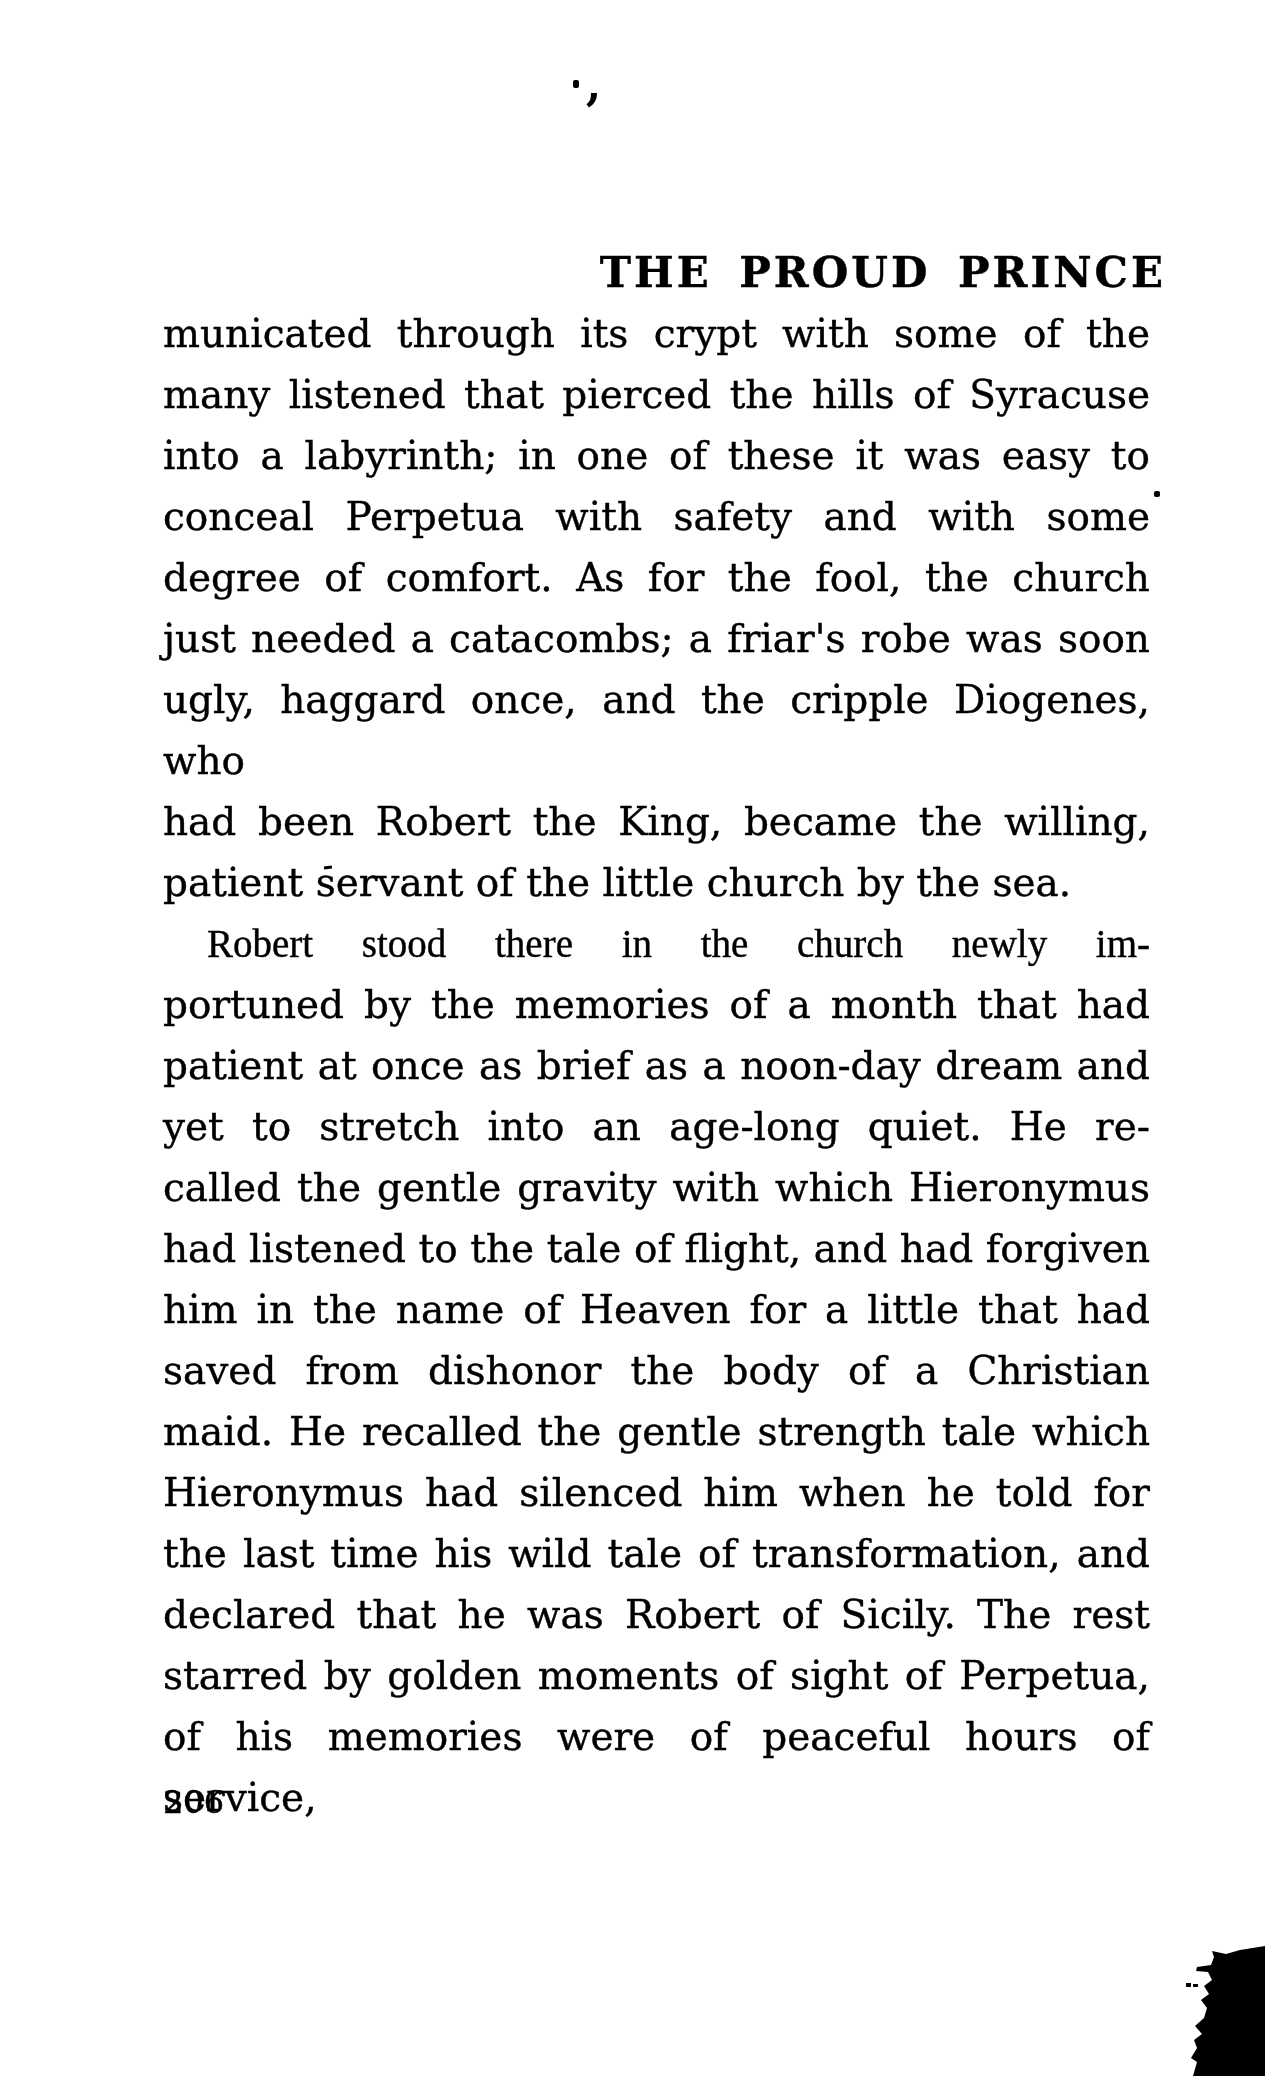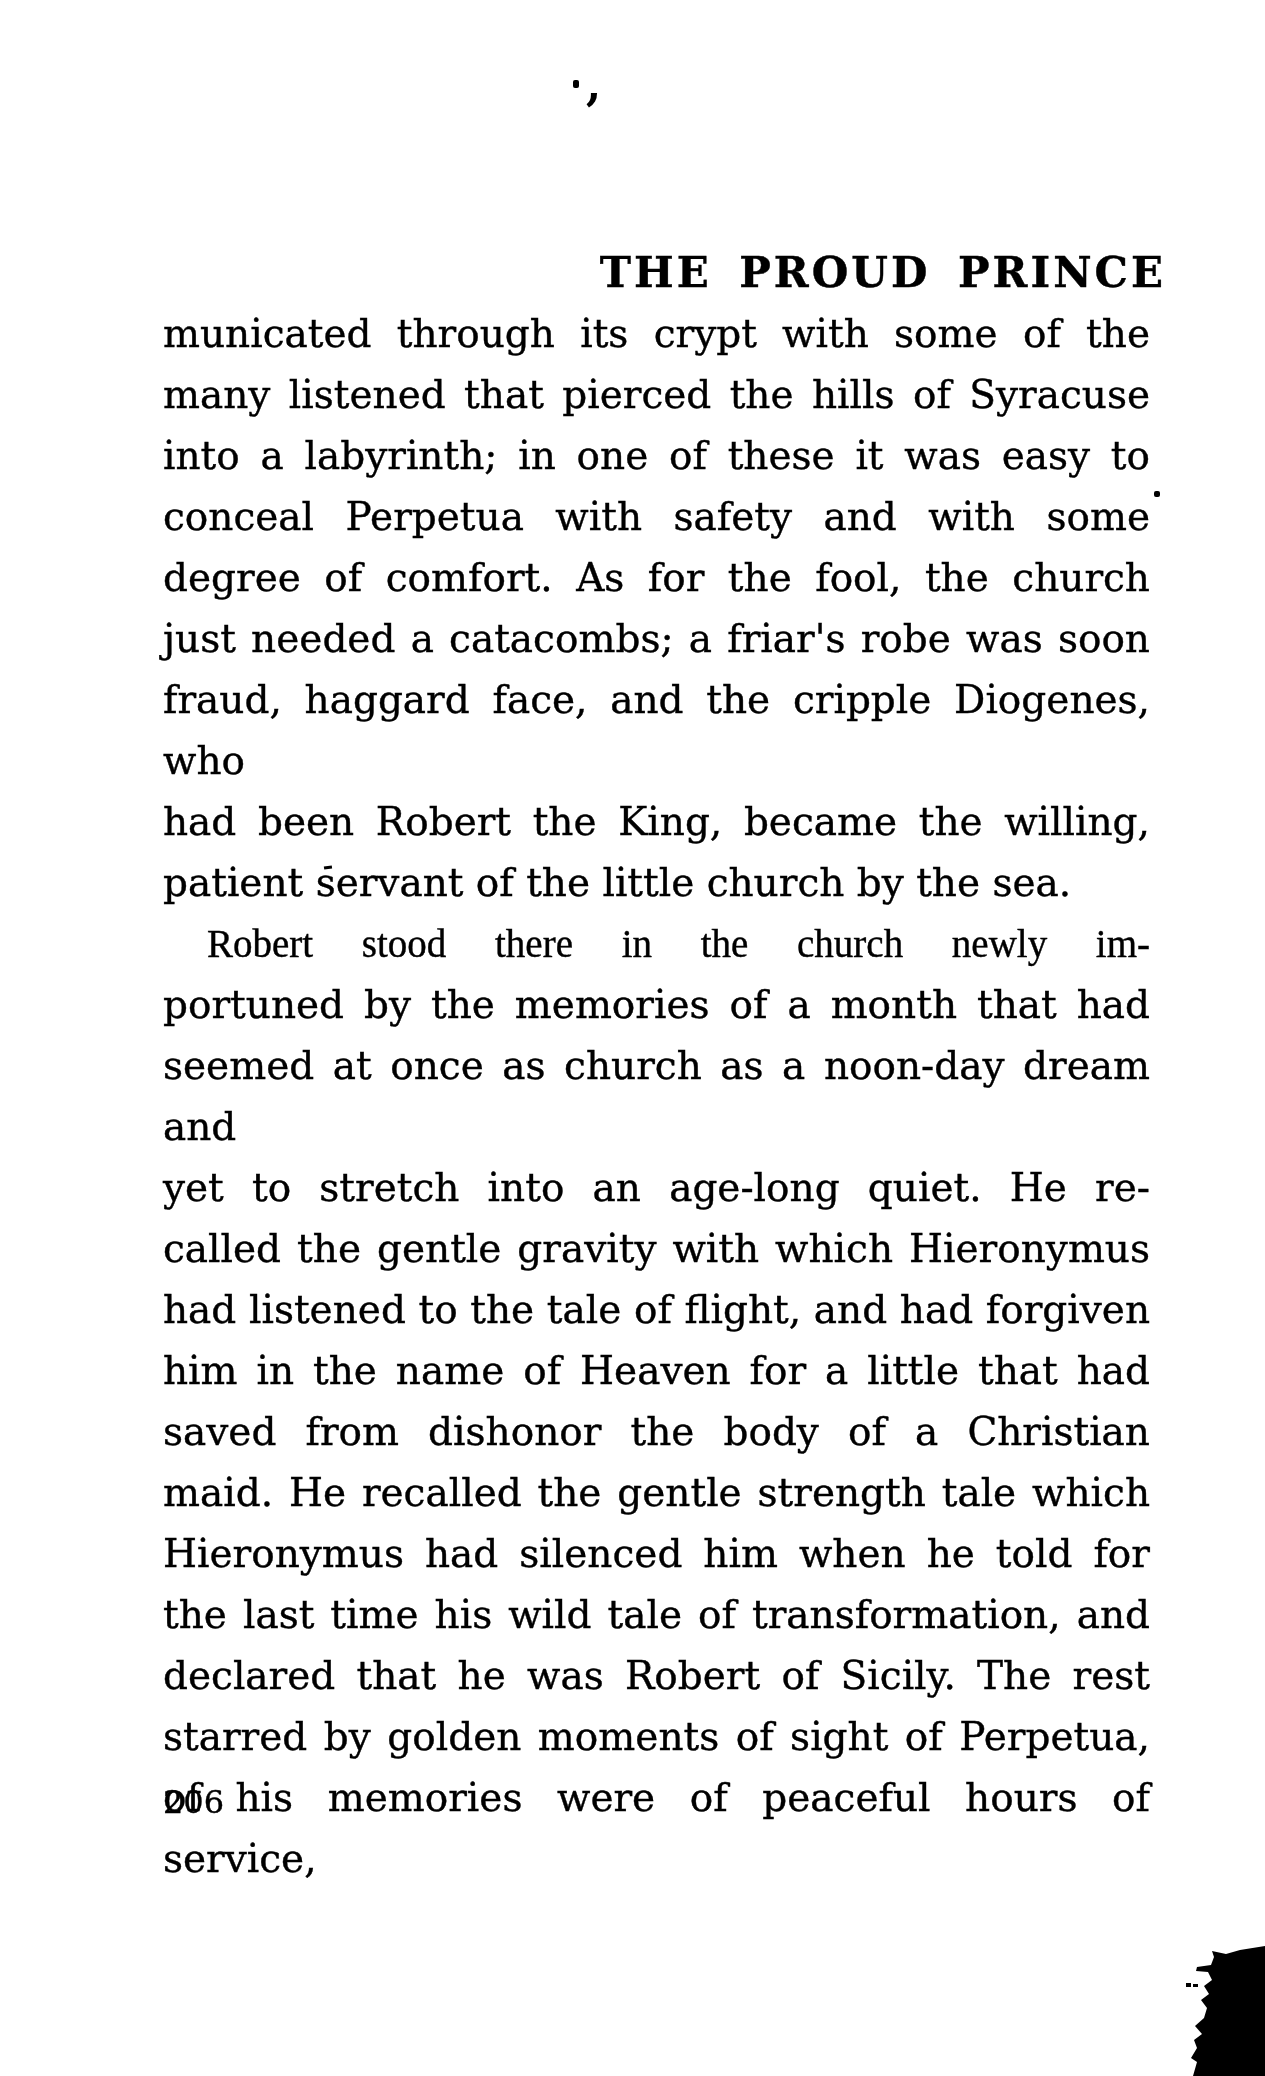--- a/index.html
+++ b/index.html
@@ -62,26 +62,26 @@
 
   <h1 class="running-head">THE PROUD PRINCE</h1>
 
   <div class="text-block" id="text-block">
       <div class="line">municated through its crypt with some of the</div>
       <div class="line">many listened that pierced the hills of Syracuse</div>
       <div class="line">into a labyrinth; in one of these it was easy to</div>
       <div class="line">conceal Perpetua with safety and with some</div>
       <div class="line">degree of comfort.  As for the fool, the church</div>
       <div class="line">just needed a catacombs; a friar's robe was soon</div>
-      <div class="line">fraud, haggard face, and the cripple Diogenes, who</div>
+      <div class="line">ugly, haggard once, and the cripple Diogenes, who</div>
       <div class="line">had been Robert the King, became the willing,</div>
       <div class="line para-end">patient servant of the little church by the sea.</div>
       <div class="line indent">Robert stood there in the church newly im-</div>
       <div class="line">portuned by the memories of a month that had</div>
-      <div class="line">seemed at once as church as a noon-day dream and</div>
+      <div class="line">patient at once as brief as a noon-day dream and</div>
       <div class="line">yet to stretch into an age-long quiet.  He re-</div>
       <div class="line">called the gentle gravity with which Hieronymus</div>
       <div class="line">had listened to the tale of flight, and had forgiven</div>
       <div class="line">him in the name of Heaven for a little that had</div>
       <div class="line">saved from dishonor the body of a Christian</div>
       <div class="line">maid.  He recalled the gentle strength tale which</div>
       <div class="line">Hieronymus had silenced him when he told for</div>
       <div class="line">the last time his wild tale of transformation, and</div>
       <div class="line">declared that he was Robert of Sicily.  The rest</div>
       <div class="line">starred by golden moments of sight of Perpetua,</div>

